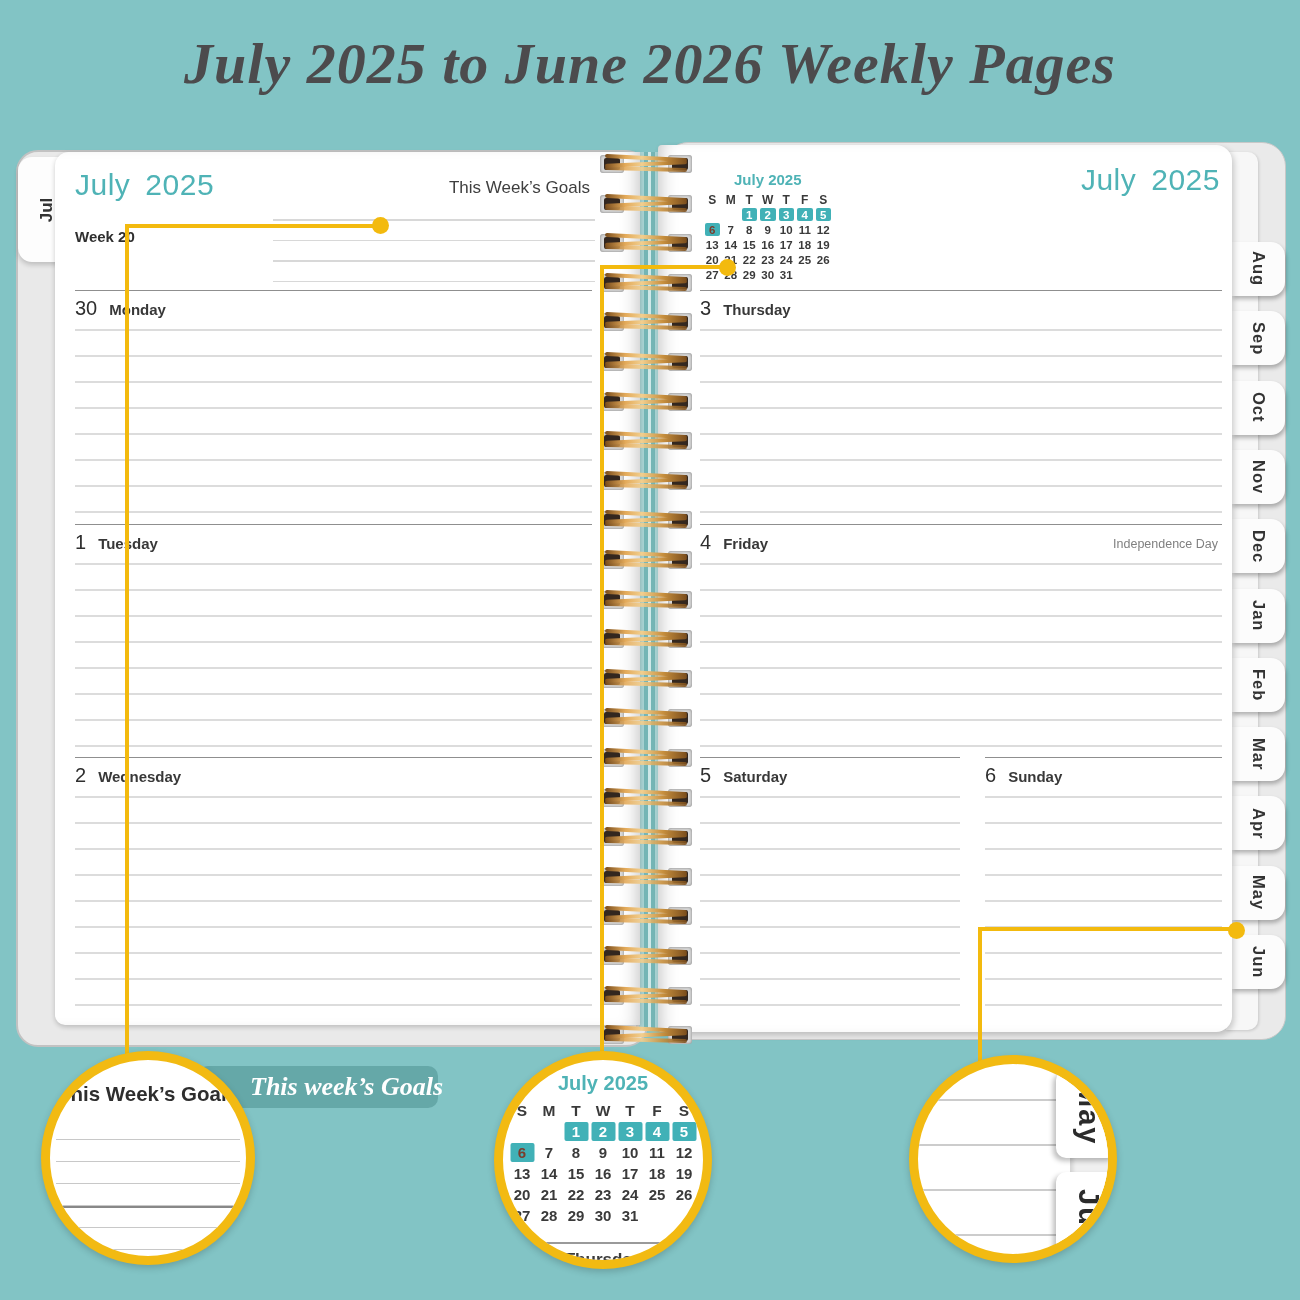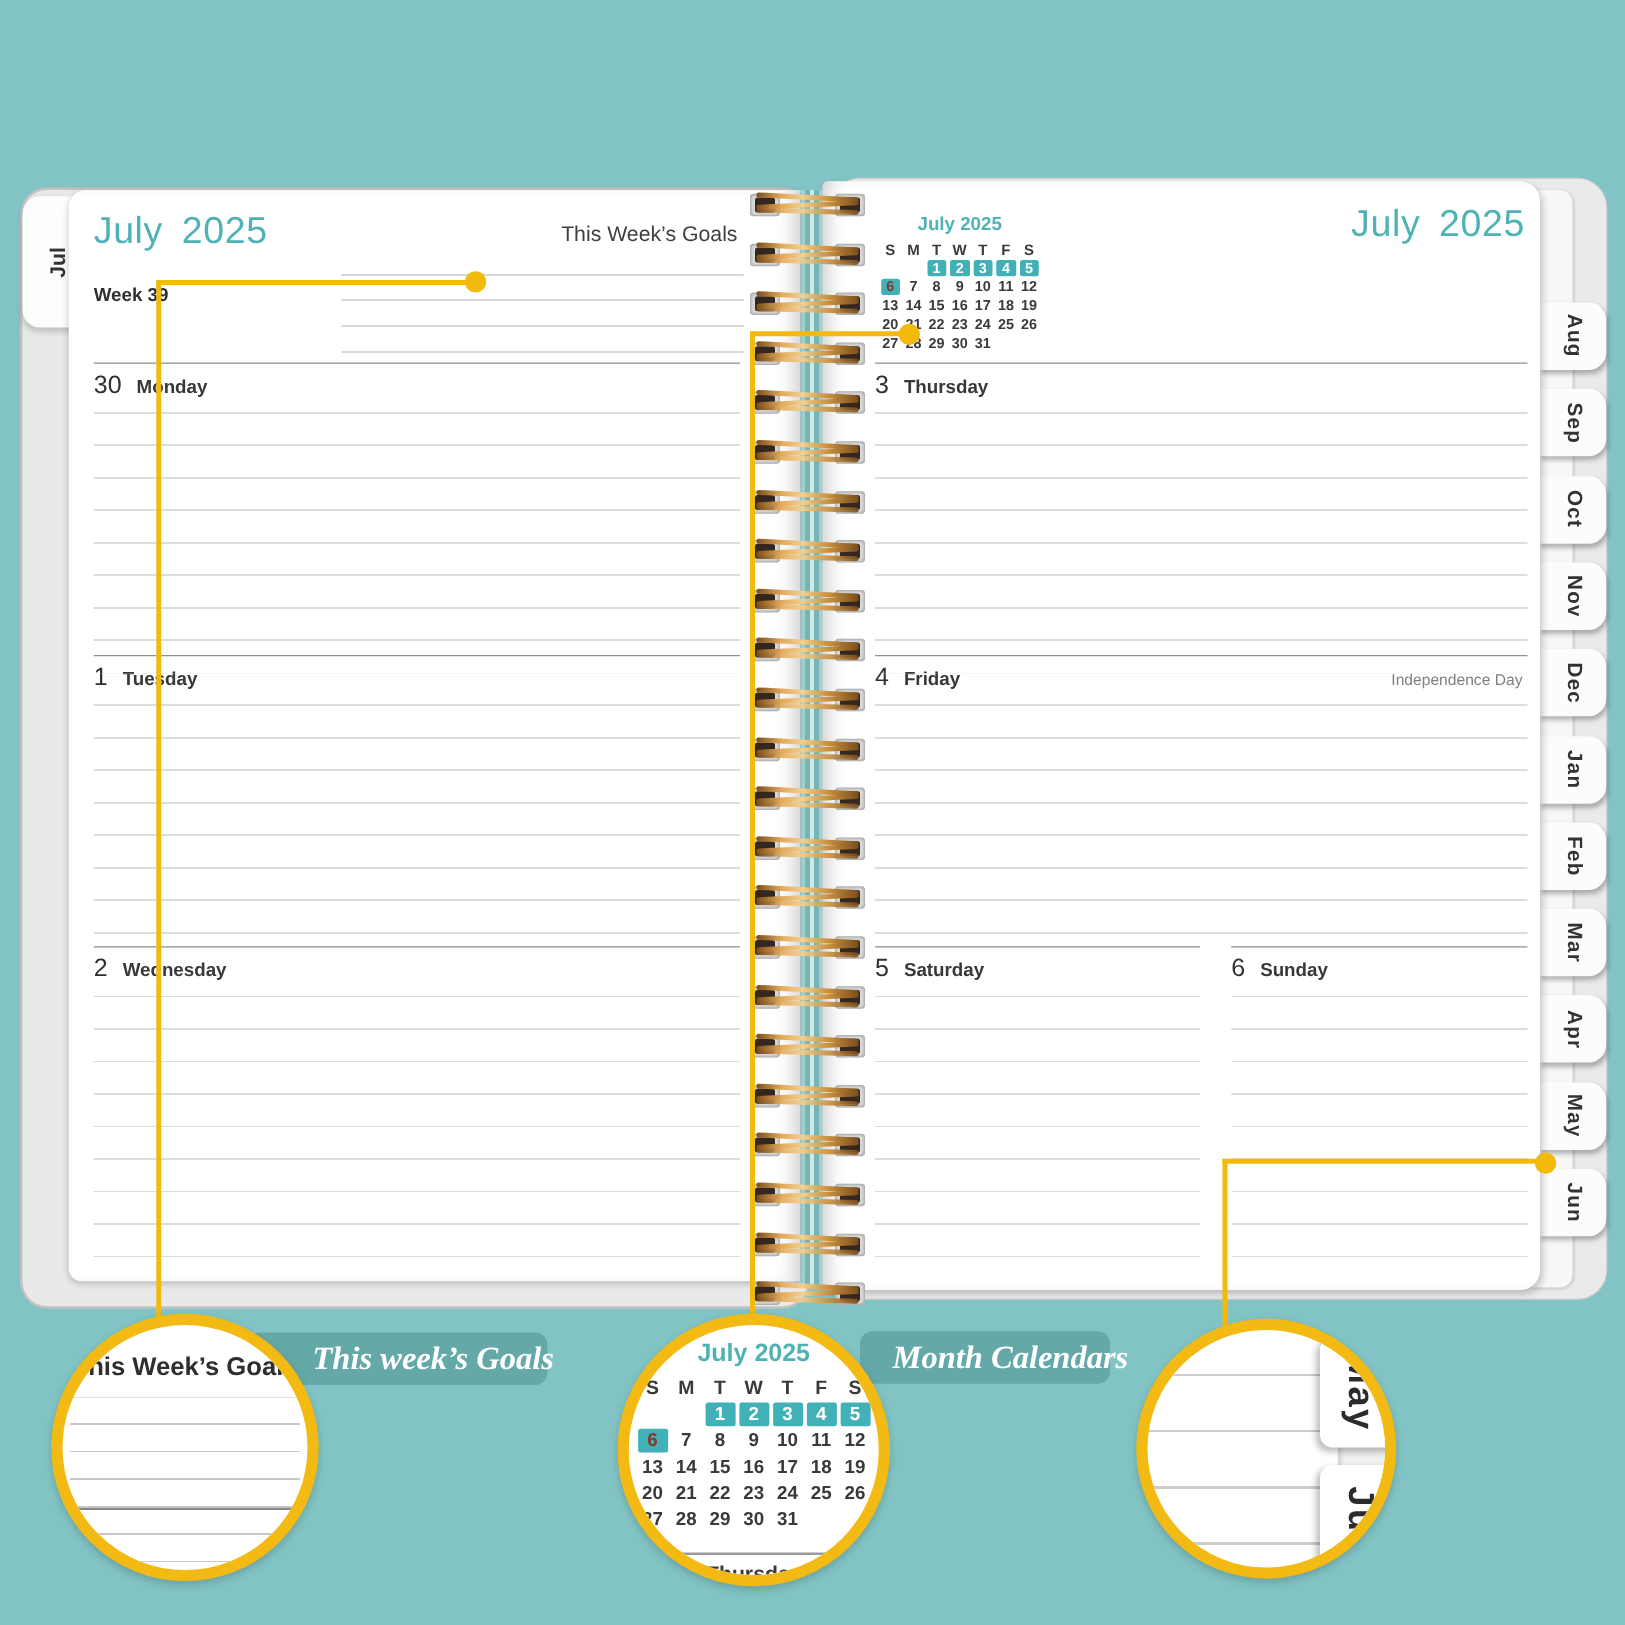--- a/index.html
+++ b/index.html
@@ -109,20 +109,21 @@
           box-shadow:-3px 3px 5px rgba(0,0,0,.25);display:flex;align-items:center;justify-content:center;}
   .c3-tab .vtext{font-size:29px;color:#2b2b2b;letter-spacing:2px;}
   #c3-may{top:6px;height:88px;}
   #c3-jun{top:108px;height:92px;}
 </style>
 </head>
 <body>
 
 <div class="stage">
 
+  <h1 class="title">July 2025 to June 2026 Weekly Pages</h1>
 
   <div class="cover-left"></div>
   <div class="cover-right"></div>
   <div class="bind-stripe"></div>
 
   <div class="jul-tab">
     <span class="jul-txt">Jul</span>
   </div>
 
   <div class="tabs-strip"></div>
@@ -161,21 +162,21 @@
         <span class="vtext">Jun</span>
       </div>
     </div>
 
   <div class="page left">
     <div class="month-header hdr-left">
       <span>July</span><span class="yr">2025</span>
     </div>
     <div class="goals-title">This Week’s Goals</div>
     <div class="goals-lines"></div>
-    <div class="week-label">Week 39</div>
+    <div class="week-label">Week 20</div>
 
     <div class="section sec-l" style="top:138px;height:234px;">
       <div class="day-head">
         <span class="dnum">30</span>
         <span class="dname">Monday</span>
       </div>
       <div class="ruled"></div>
     </div>
     <div class="section sec-l" style="top:372px;height:233px;">
       <div class="day-head">
@@ -538,21 +539,20 @@
 
   <div class="cl h" style="left:600px;top:265px;width:126px;"></div>
   <div class="cl v" style="left:600px;top:265px;height:797px;"></div>
   <div class="dot" style="left:719px;top:259px;"></div>
 
   <div class="cl h" style="left:978px;top:927px;width:258px;"></div>
   <div class="cl v" style="left:978px;top:927px;height:135px;"></div>
   <div class="dot" style="left:1228px;top:922px;"></div>
 
   <div class="pill" style="left:198px;top:1066px;width:240px;padding-left:52px;">This week’s Goals</div>
-  <div class="pill" style="left:688px;top:1065px;width:200px;padding-left:26px;">Month Calendars</div>
 
   <div id="circle1" class="circle">
     <div class="c1-title">This Week’s Goals</div>
     <div class="c1-lines"></div>
     <div class="c1-dark"></div>
   </div>
 
   <div id="circle2" class="circle">
     <div id="cal-circle" class="cal">
         <div class="cal-title">July 2025</div>

